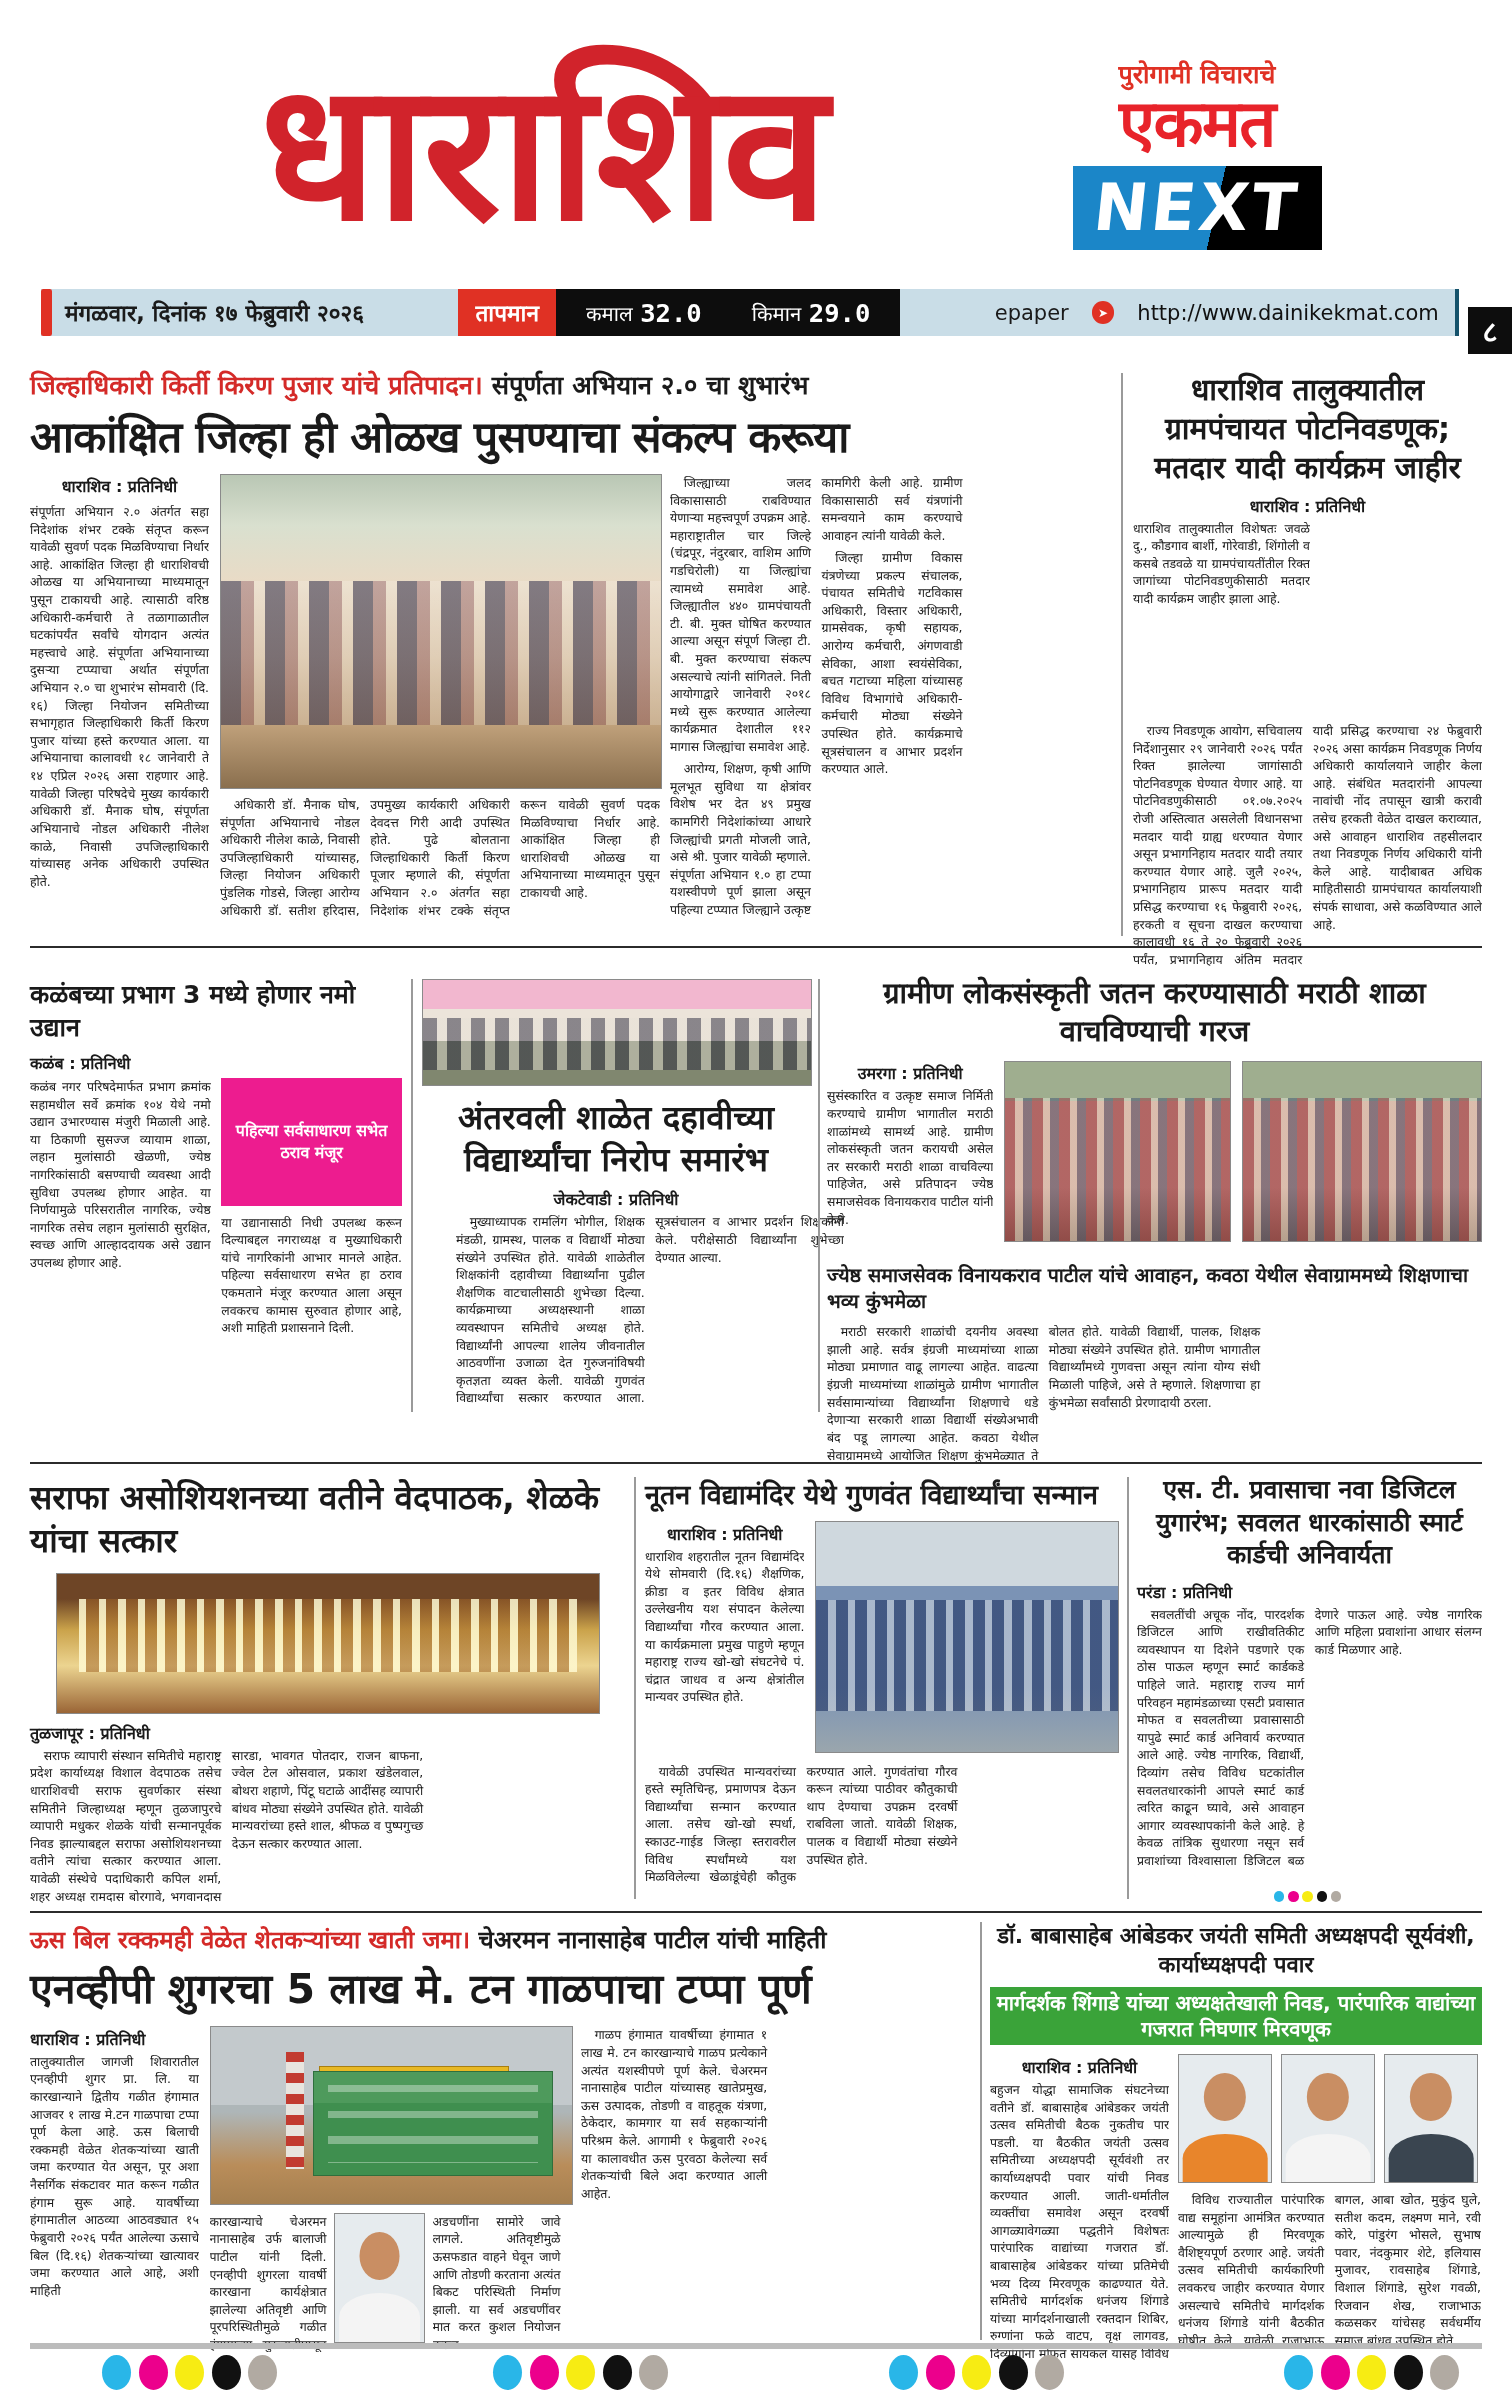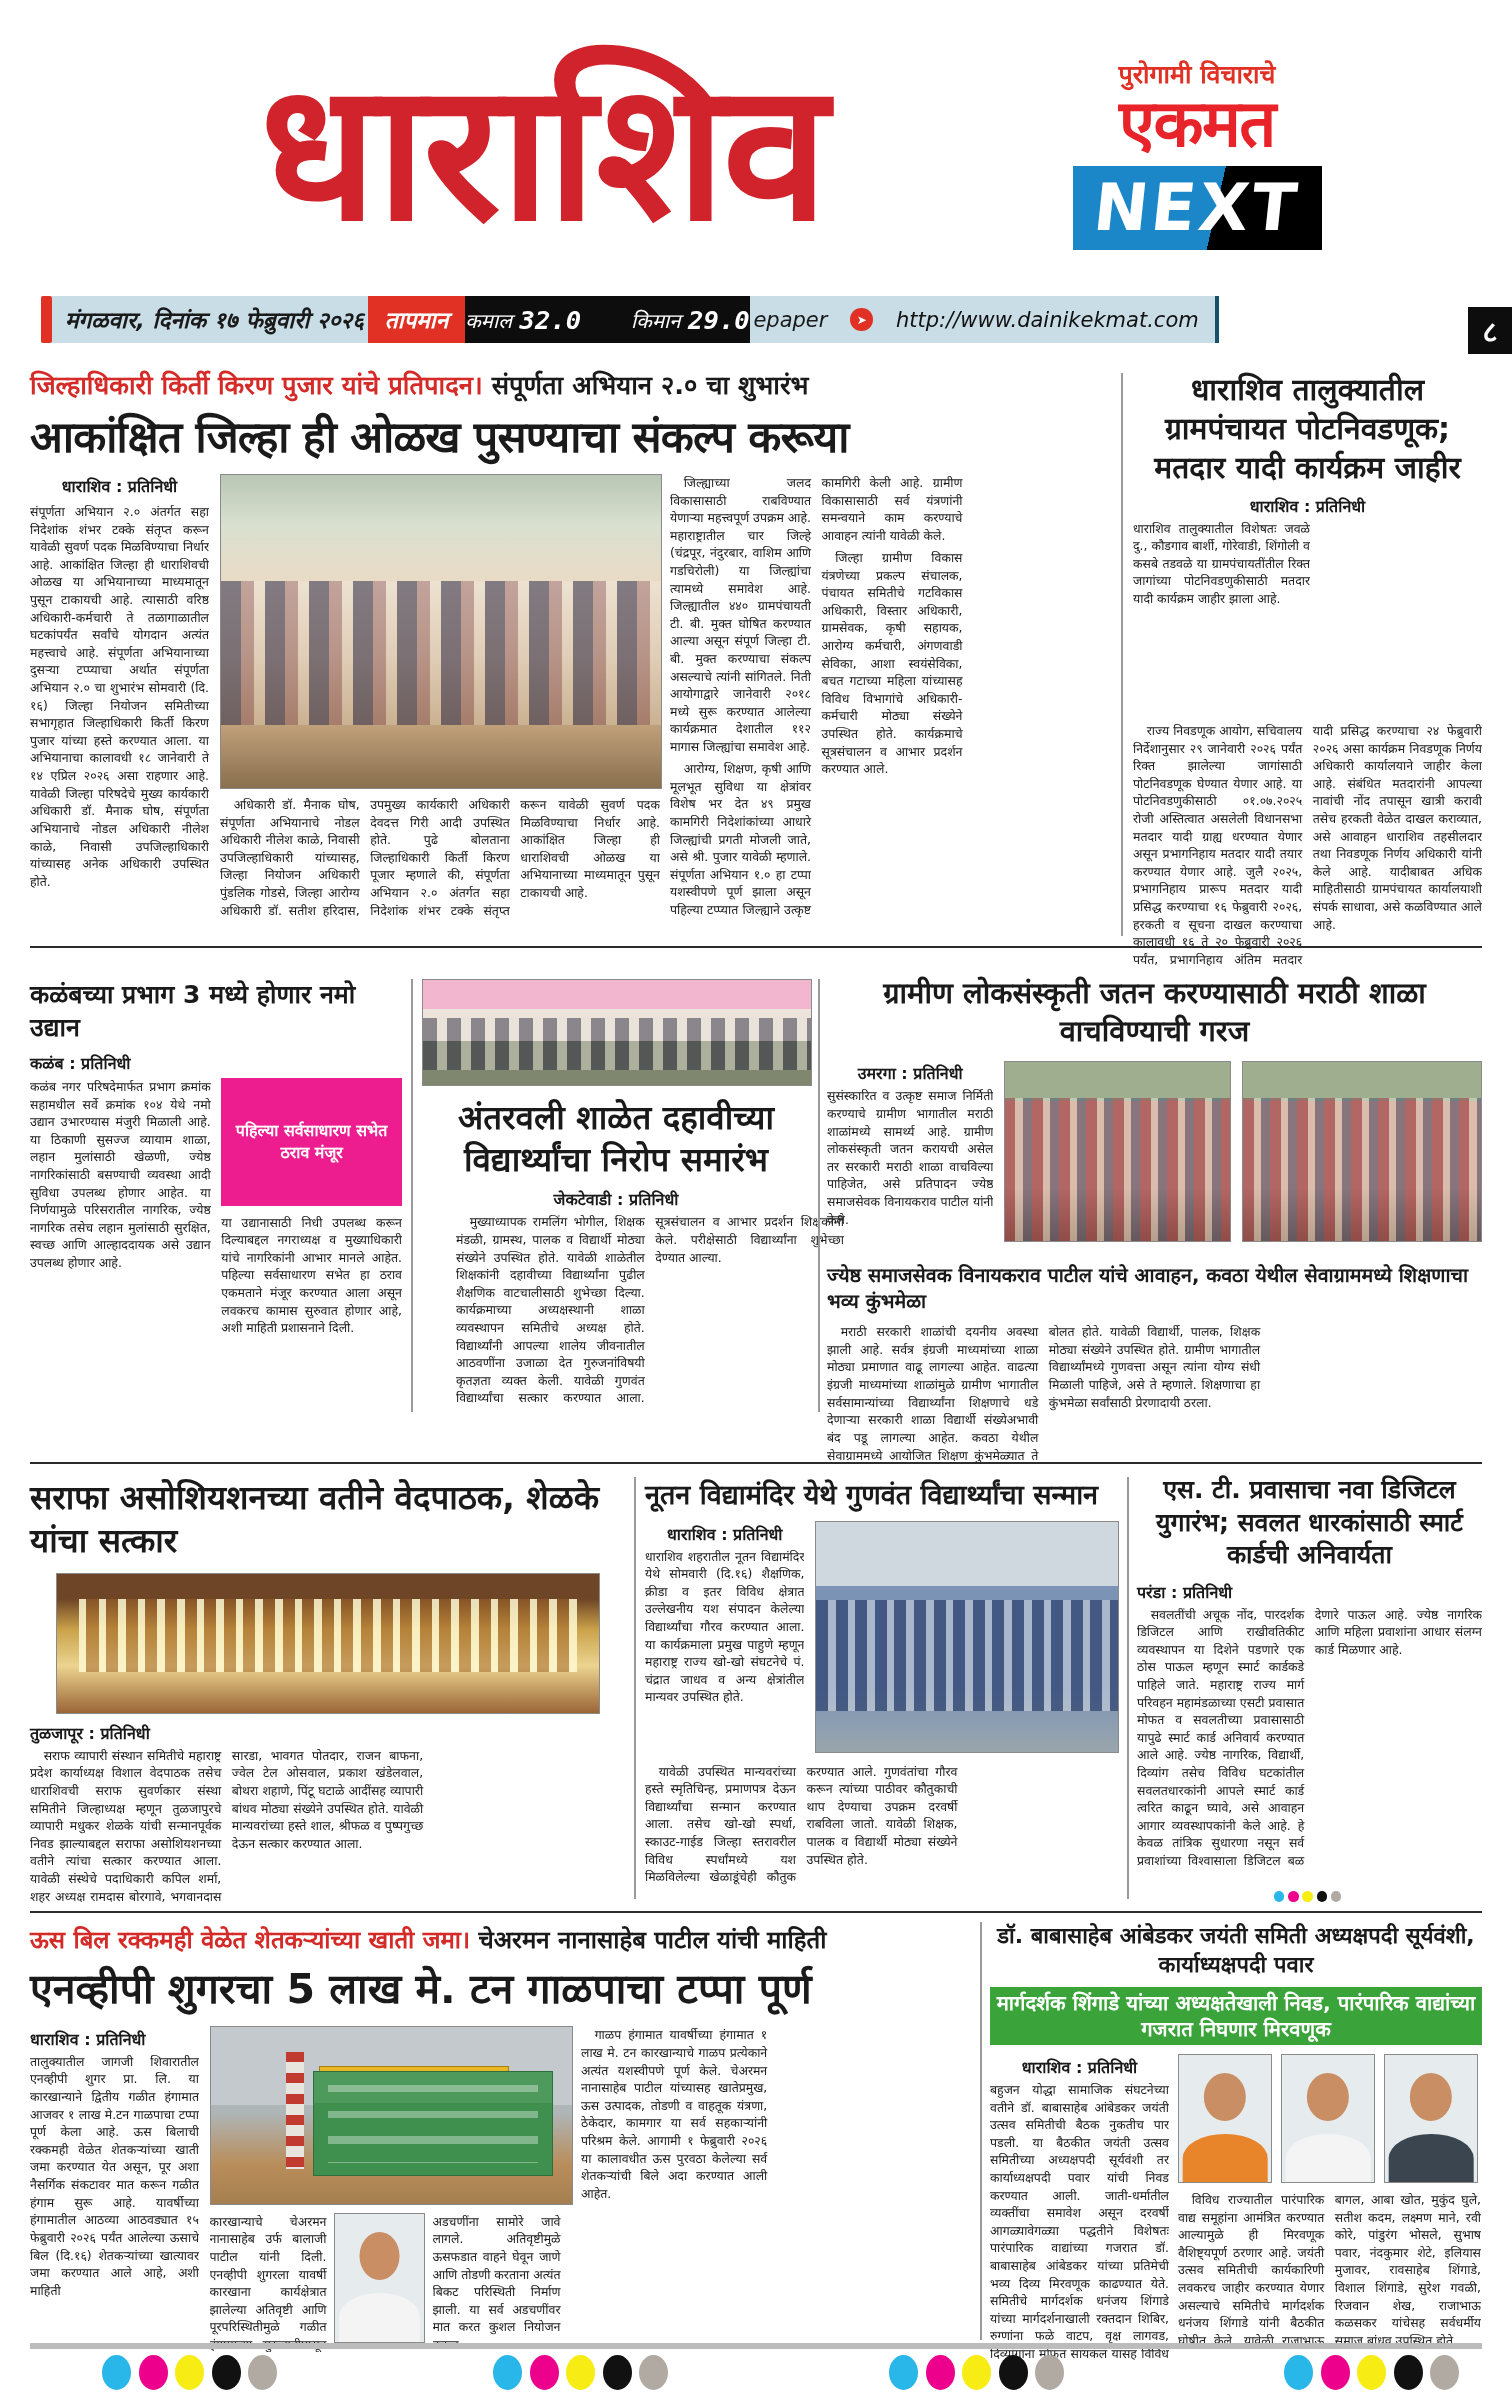--- a/index.html
+++ b/index.html
@@ -12,21 +12,21 @@
   .tag1{color:#e03124;font-size:25px;font-weight:700;}
   .tag2{color:#e8232a;font-size:65px;font-weight:800;line-height:1.05;letter-spacing:-1.5px;}
   .next-logo{margin:7.5px auto 0;width:249px;height:84px;background:linear-gradient(103deg,#1b86c8 0 57%,#000 57% 100%);
              display:flex;align-items:center;justify-content:center;}
   .next-logo span{color:#fff;font-size:65px;font-weight:800;letter-spacing:3px;transform:skewX(-6deg);}
   
   .datebar{display:flex;align-items:stretch;background:#c9dde7;height:47px;}
   .red-accent{width:10.5px;background:#e03124;border-radius:2.3px;margin-right:13.6px;}
   .date-text{font-size:22.6px;font-weight:700;align-self:center;}
   .temp-label{background:#e03124;color:#fff;font-size:22.6px;font-weight:800;display:flex;align-items:center;padding:0 17px;margin-left:auto;}
-  .temp-box{background:#0d0d0d;color:#fff;display:flex;align-items:center;padding:0 0;font-size:20.3px;gap:7.5px;}
+  .temp-box{background:#0d0d0d;color:#fff;display:flex;align-items:center;padding:0 30px;font-size:20.3px;gap:7.5px;}
   .temp-box b{font-size:25.6px;font-family:"DejaVu Sans Mono",monospace;}
   .temp-gap{width:35px;}
   .epaper{display:flex;align-items:center;gap:23px;font-size:21px;margin-left:auto;padding-right:12px;}
   .ep-icon{width:22.6px;height:22.6px;border-radius:50%;background:#e03124;color:#fff;display:flex;align-items:center;justify-content:center;font-size:12px;}
   .epaper a{color:#111;text-decoration:none;}
   .vline-end{width:3.8px;background:#15526b;margin-left:4.5px;}
   .pagenum-box{background:#0d0d0d;color:#fff;display:flex;align-items:center;justify-content:center;font-size:29px;font-weight:700;}
   
   .kicker{font-size:25.6px;font-weight:700;}
   .kicker .red{color:#d42a28;}
@@ -94,21 +94,21 @@
 
   <div class="abs masthead-title" style="left:260px;top:34px;">धाराशिव</div>
   <div class="abs brand" style="left:1039px;top:56px;width:316px;">
     <div class="tag1">पुरोगामी विचाराचे</div>
     <div class="tag2">एकमत</div>
     <div class="next-logo">
       <span>NEXT</span>
     </div>
   </div>
 
-  <div class="abs datebar" style="left:41px;top:296px;width:1178px;font-style:italic;">
+  <div class="abs datebar" style="left:41px;top:289px;width:1418px;">
     <span class="red-accent"></span>
     <span class="date-text">मंगळवार, दिनांक १७ फेब्रुवारी २०२६</span>
     <span class="temp-label">तापमान</span>
     <span class="temp-box">
       <span>कमाल</span>
       <b>32.0</b>
       <span class="temp-gap"></span>
       <span>किमान</span>
       <b>29.0</b>
     </span>

